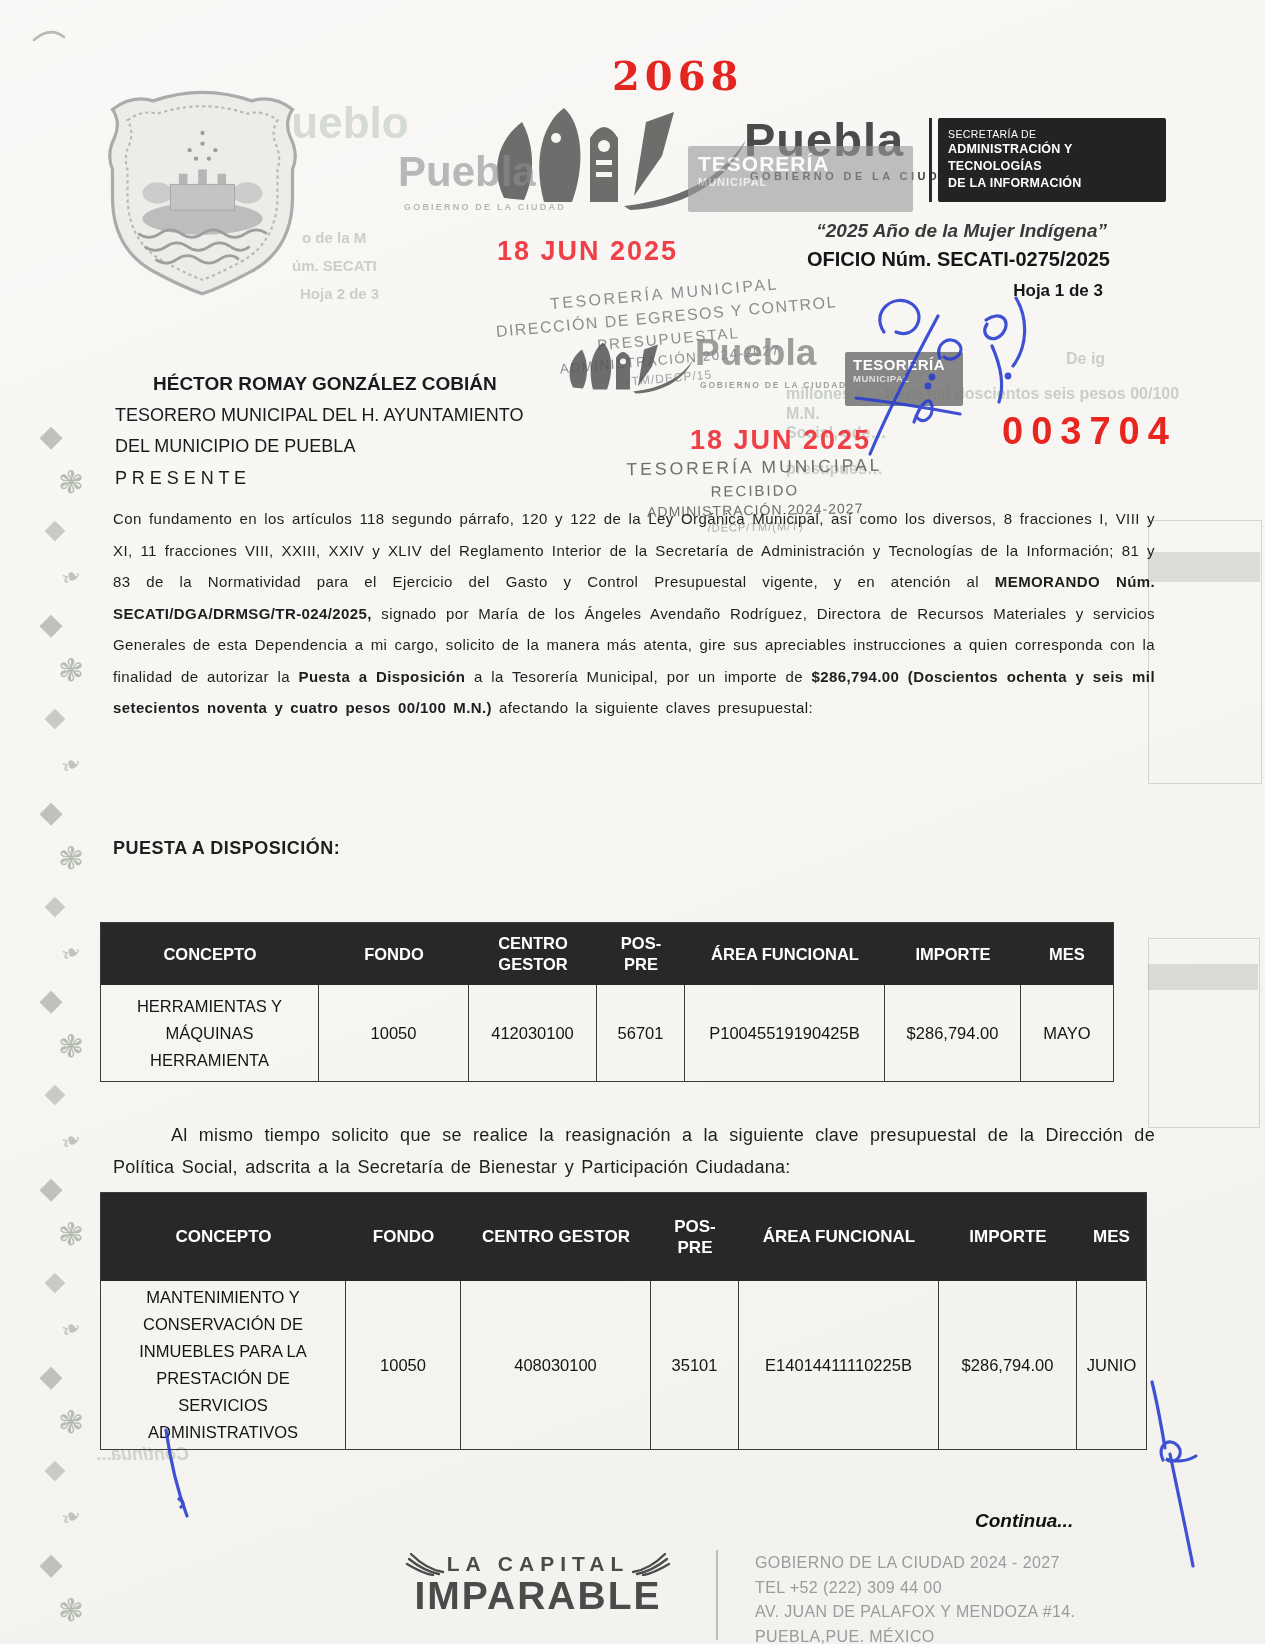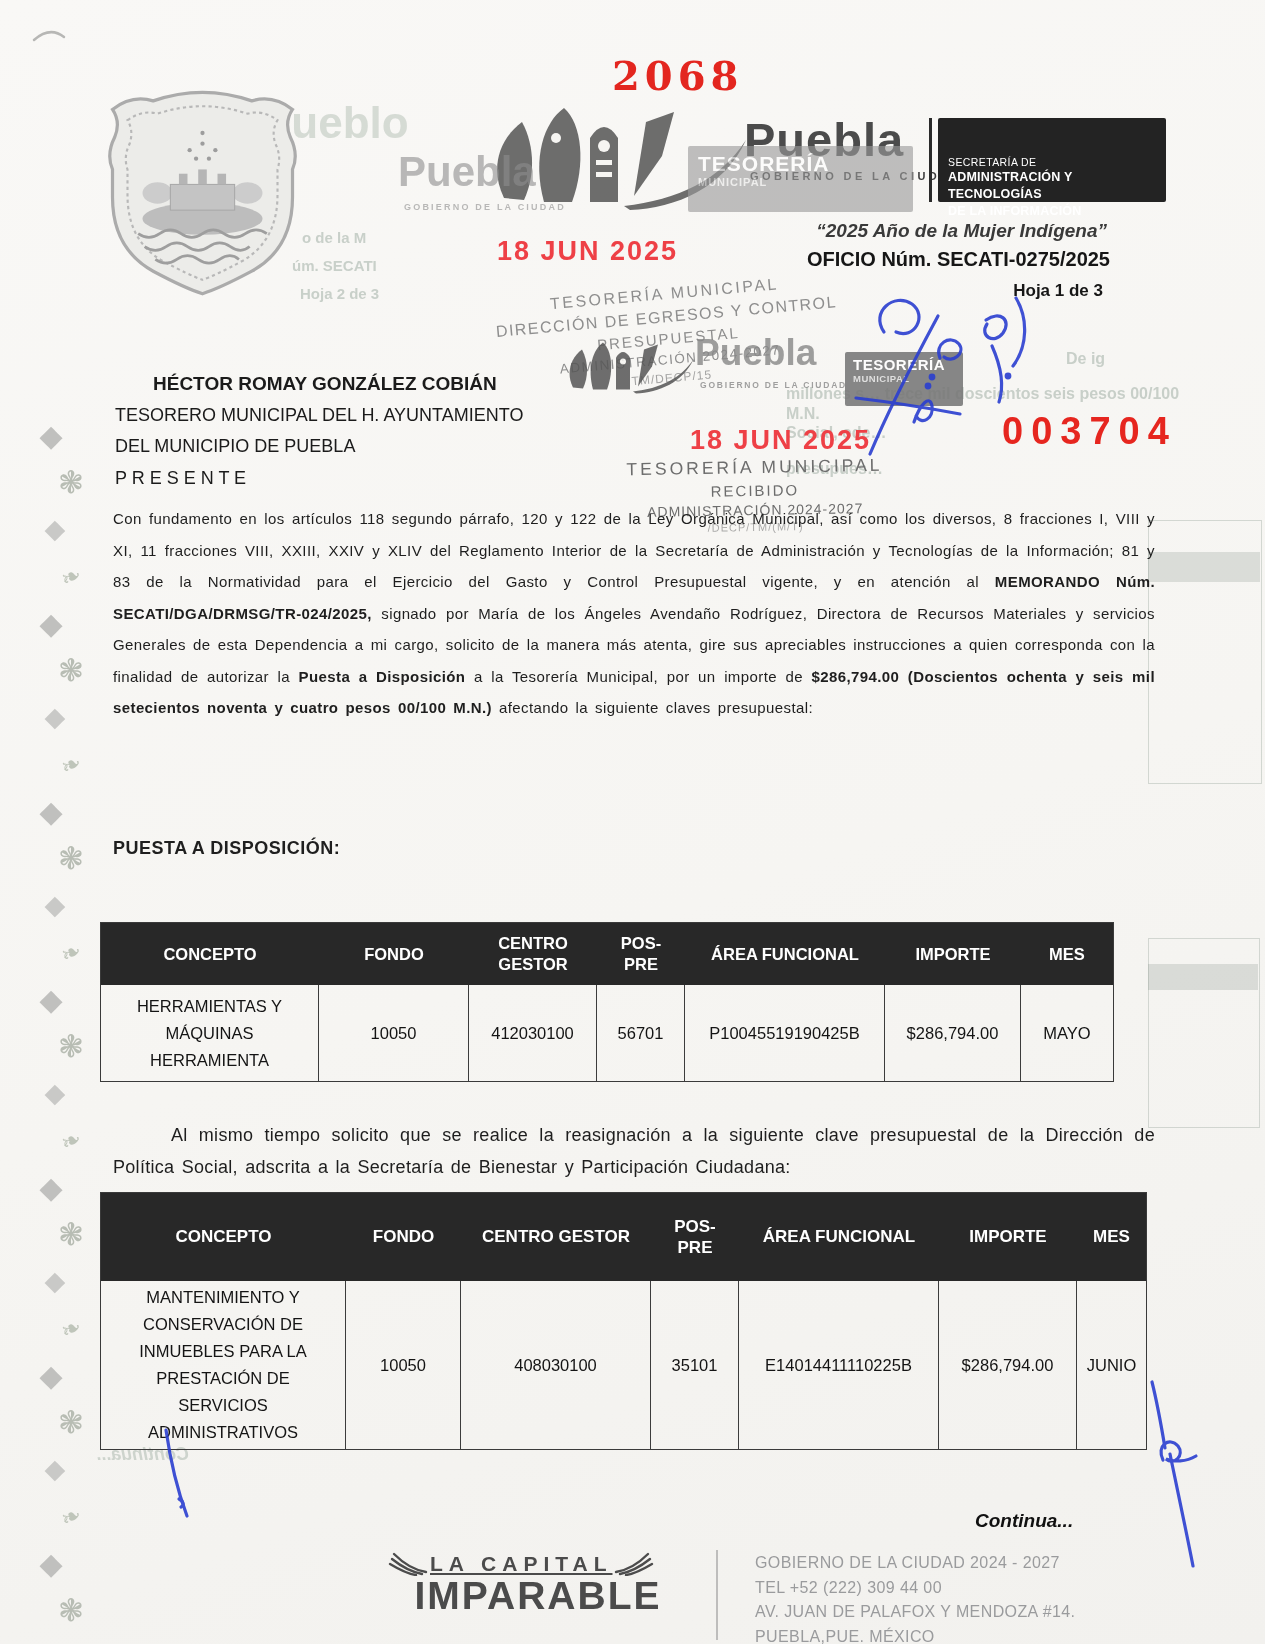--- a/index.html
+++ b/index.html
@@ -20,21 +20,21 @@
   
   #folio-top{left:612px;top:52px;font-family:"DejaVu Serif",serif;font-weight:700;
              font-size:40px;letter-spacing:5px;color:#e3261f;}
   #shield{left:95px;top:88px;}
   #talavera-main{left:478px;top:94px;opacity:.88;}
   #wordmark-main{left:744px;top:112px;font-size:47px;font-weight:800;color:#4b4b4b;letter-spacing:1px;}
   #wordmark-sub{left:750px;top:170px;font-size:11px;font-weight:700;letter-spacing:3.4px;color:#3c3c3c;}
   #logo-divider{left:929px;top:118px;width:3px;height:84px;background:#2a2a2a;}
   #secretaria-box{left:938px;top:118px;width:208px;height:66px;background:#232323;color:#fff;
                   padding:9px 10px;border-radius:2px;line-height:1.35;}
-  #secretaria-box .l1{font-size:10.5px;letter-spacing:.4px;margin-top:28px;}
+  #secretaria-box .l1{font-size:10.5px;letter-spacing:.4px;}
   #secretaria-box .l2,#secretaria-box .l3{font-size:12.5px;font-weight:700;letter-spacing:.2px;}
 
   
   .ghoststamp{opacity:.55;}
   #gs1-word{left:398px;top:148px;font-size:42px;font-weight:800;color:#8e8e8e;opacity:.6;}
   #gs1-sub{left:404px;top:202px;font-size:9px;font-weight:700;letter-spacing:2.2px;color:#8e8e8e;opacity:.6;}
   #gs1-box{left:688px;top:146px;width:205px;height:54px;background:#9b9b9b;opacity:.62;color:#fff;
            padding:6px 10px;border-radius:2px;}
   #gs1-box .t{font-size:21px;font-weight:800;letter-spacing:1px;}
   #gs1-box .m{font-size:11px;font-weight:700;letter-spacing:1px;color:#e8e8e8;}
@@ -98,21 +98,21 @@
   #tbl2{left:100px;top:1192px;width:1045px;}
   #tbl2 .tr{grid-template-columns:245px 115px 190px 88px 200px 138px 69px;}
   #tbl2 .th{height:88px;font-size:17px;}
   #tbl2 .td{height:168px;font-size:16.5px;}
   #tbl2 .cellwrap{max-width:178px;}
   .thead{display:grid;background:#282828;}
 
   
   #fdivider{left:716px;top:1550px;width:2px;height:90px;background:#a7a7a7;opacity:.7;}
   #brand{left:388px;top:1552px;width:300px;text-align:center;color:#4b4b4b;}
-  #brand .row1{display:flex;align-items:center;gap:2px;text-decoration:underline;}
+  #brand .row1{display:flex;align-items:center;justify-content:center;gap:2px;}
   #brand .cap{font-size:21px;font-weight:700;letter-spacing:6px;}
   #brand .imp{font-size:39px;font-weight:800;letter-spacing:2px;margin-top:-2px;}
   #faddress{left:755px;top:1551px;font-size:16px;line-height:24.5px;color:#9a9b9d;letter-spacing:.4px;}
 
   
   .bt{color:rgba(143,160,148,.45);}
   #bt-pueblo{left:262px;top:98px;font-size:44px;font-weight:800;color:rgba(150,165,152,.35);}
   #bt-l1{left:302px;top:229px;font-size:15px;font-weight:600;}
   #bt-l2{left:292px;top:257px;font-size:15px;font-weight:700;}
   #bt-l3{left:300px;top:285px;font-size:15px;font-weight:700;}

